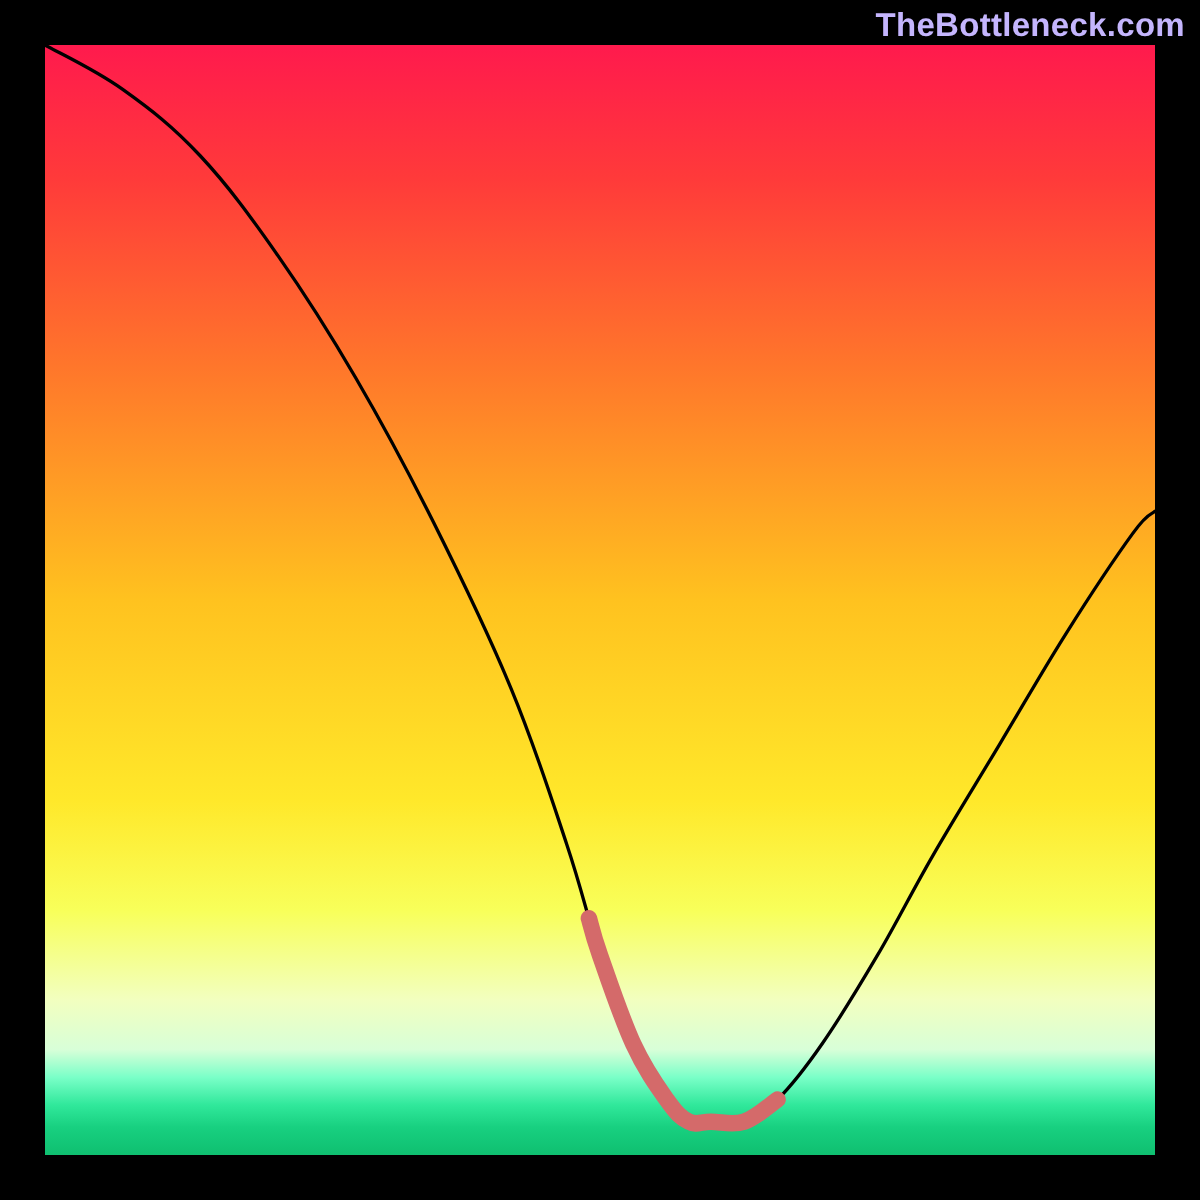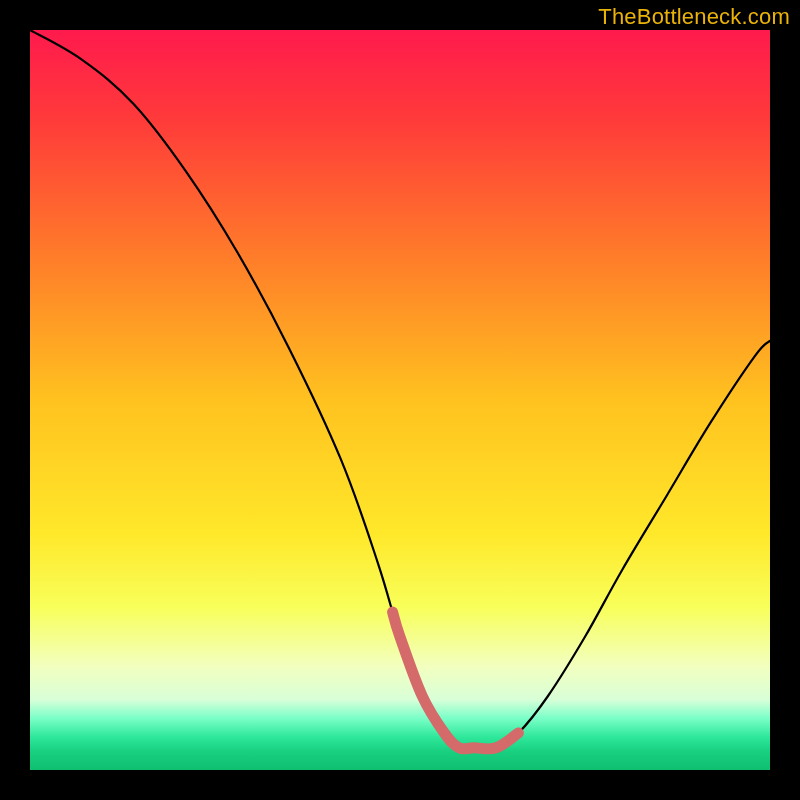--- a/index.html
+++ b/index.html
@@ -15,22 +15,22 @@
     position: relative;
     width: 800px;
     height: 800px;
     background: #000;
   }
   .watermark {
     position: absolute;
     top: 4px;
     right: 10px;
     font-size: 22px;
-    font-weight: 400;
-    color: #eab308;
+    font-weight: 700;
+    color: #c4b5fd;
     letter-spacing: 0.2px;
     z-index: 10;
   }
   .plot-outer {
     position: absolute;
     left: 30px;
     top: 30px;
     width: 740px;
     height: 740px;
     background: #000;

